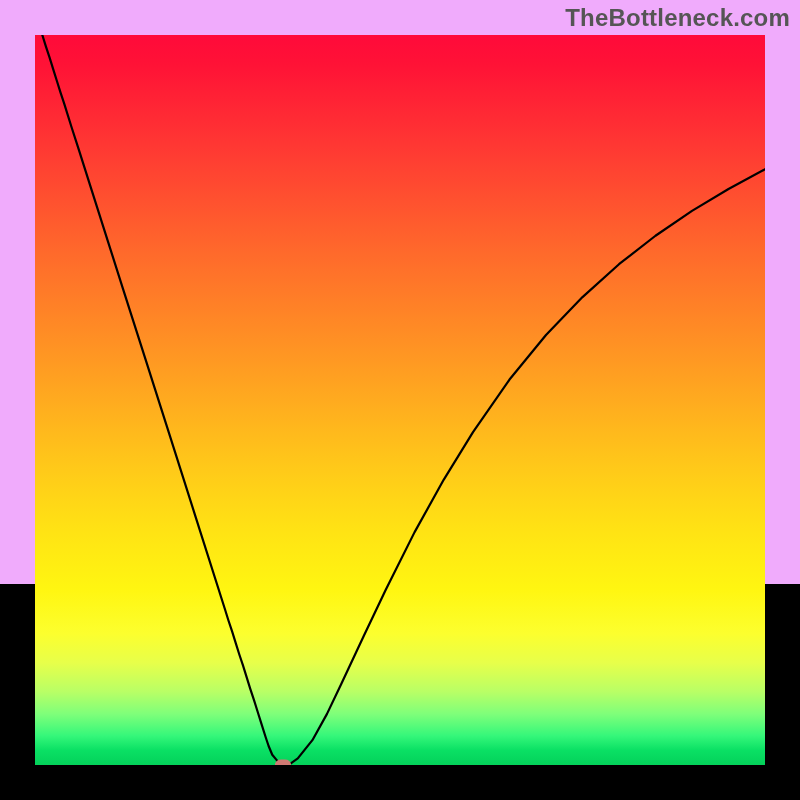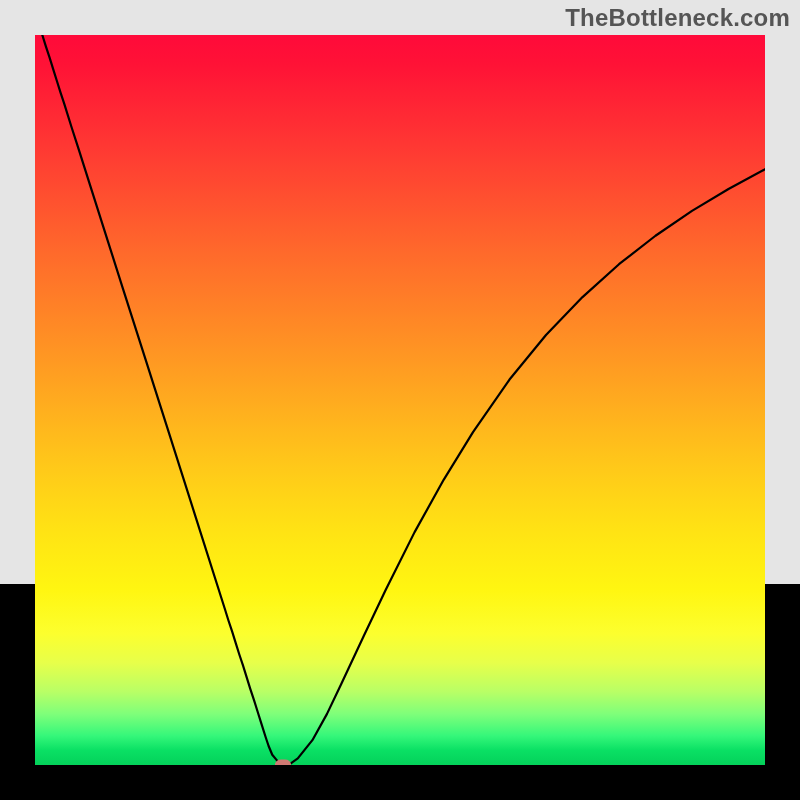--- a/index.html
+++ b/index.html
@@ -1,21 +1,21 @@
 <!DOCTYPE html>
 <html><head>
 <meta charset="utf-8">
 <style>
   * { margin: 0; padding: 0; box-sizing: border-box; }
   html, body { width: 800px; height: 800px; overflow: hidden; background: #000; }
   .container {
     width: 800px;
     height: 584px;
     position: relative;
-    background: #e5e5e5;
+    background: #f0abfc;
   }
   .watermark {
     position: absolute;
     top: 4px;
     right: 10px;
     font-family: Arial, Helvetica, sans-serif;
     font-size: 24px;
     font-weight: 600;
     color: #555;
     letter-spacing: 0.2px;

